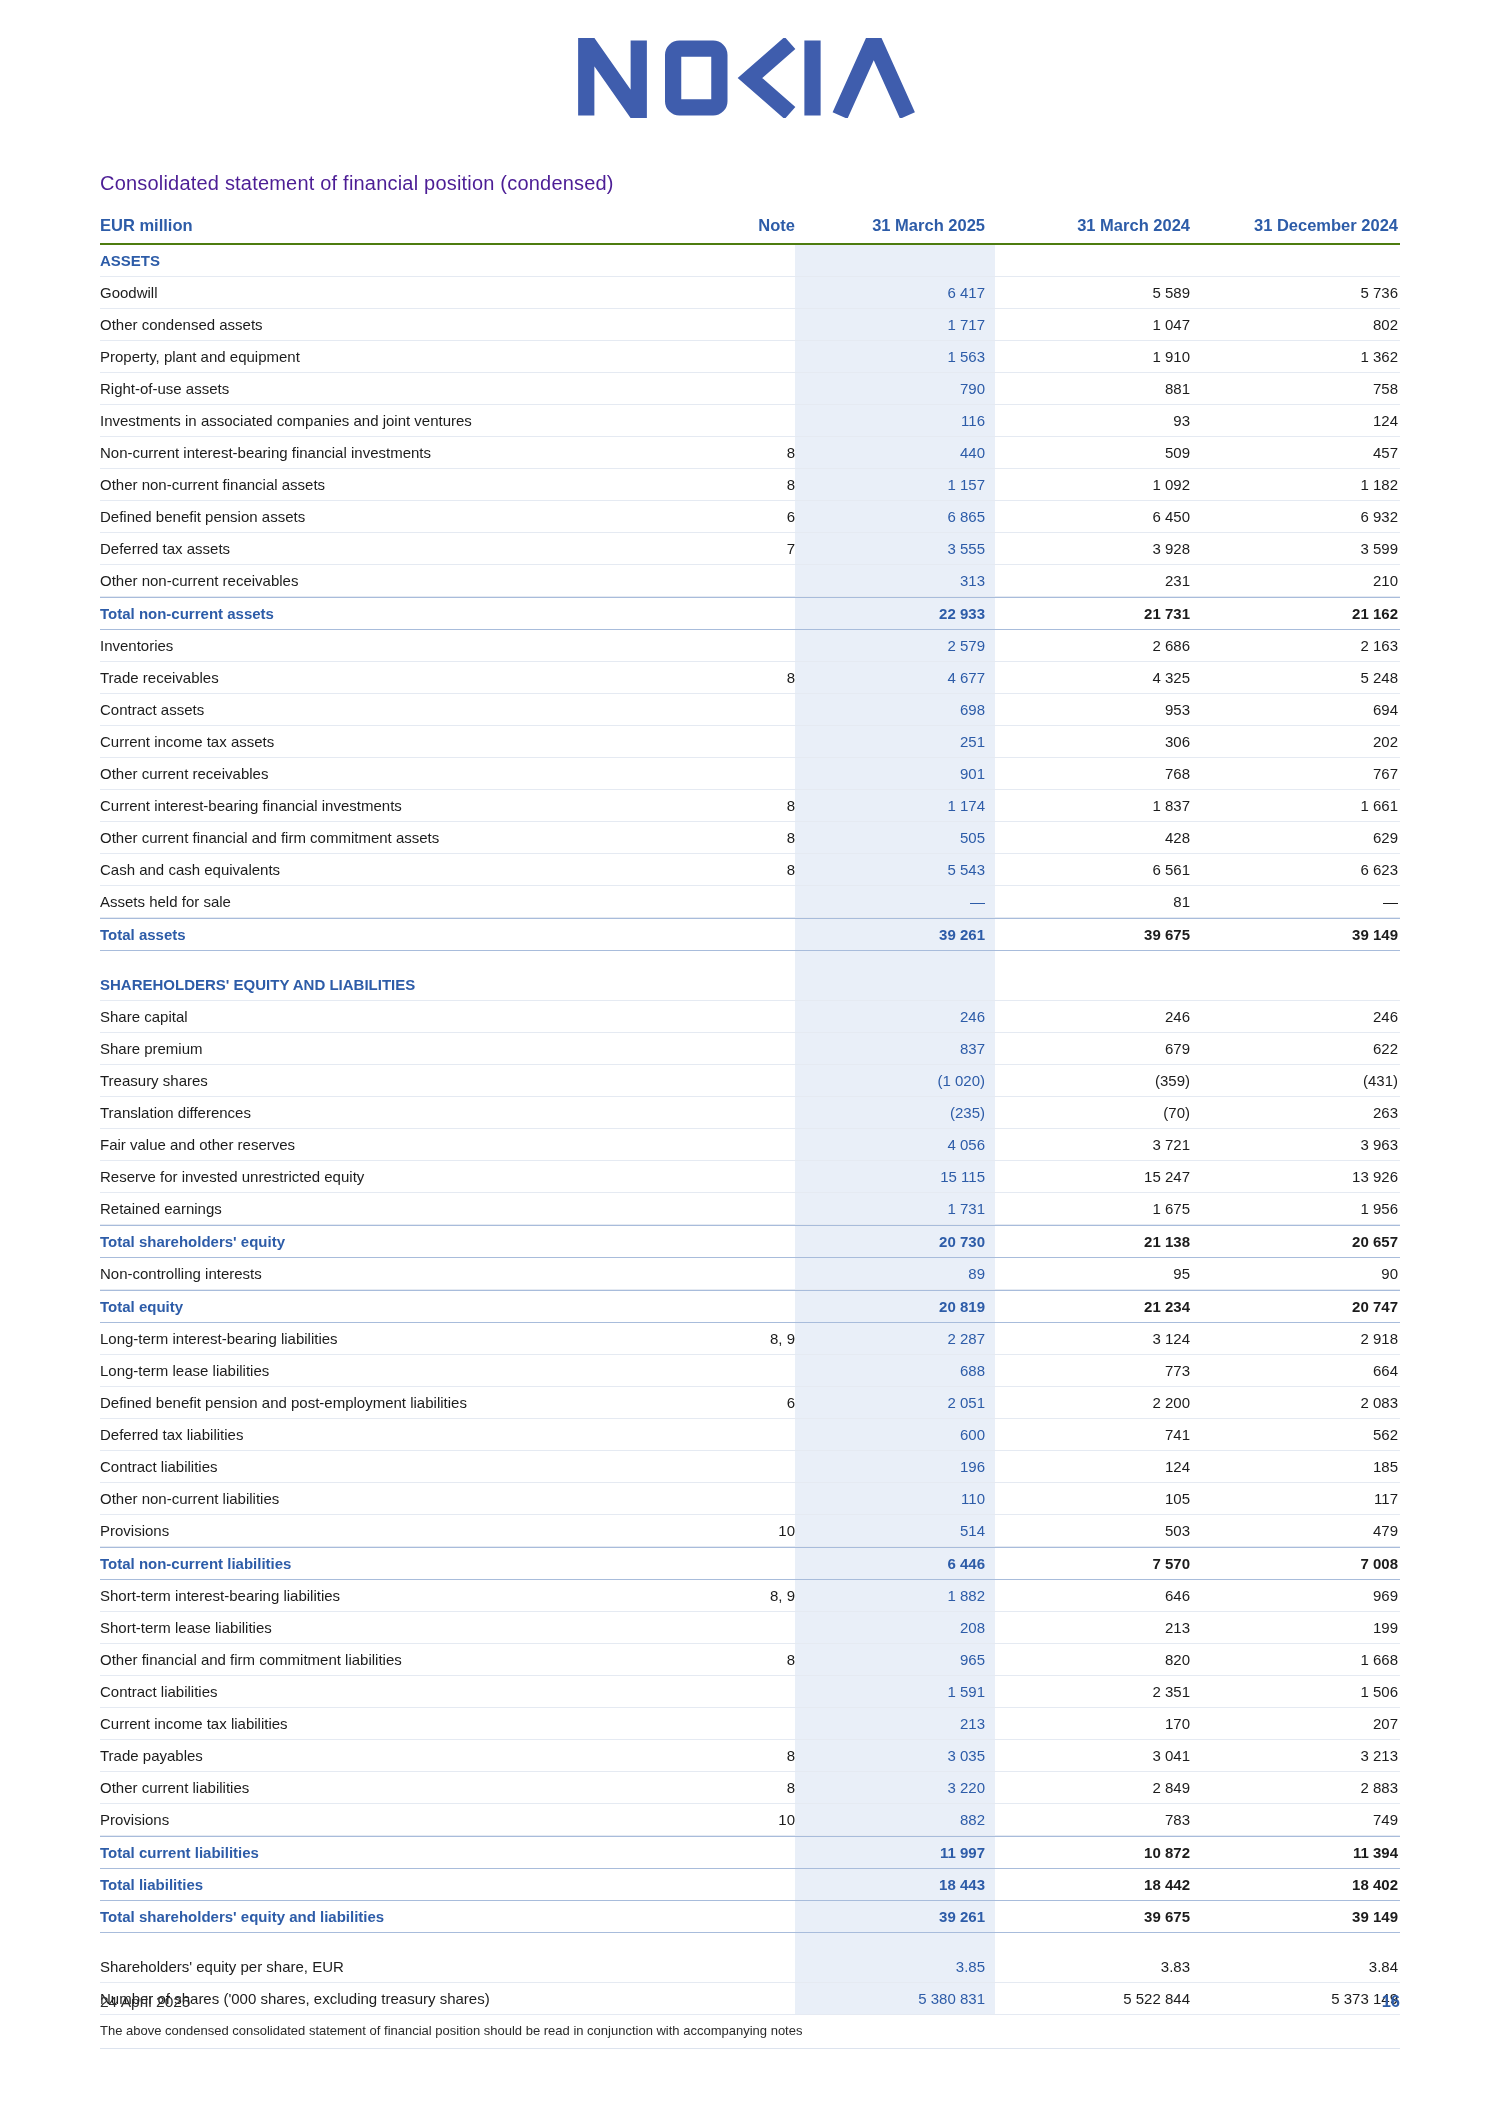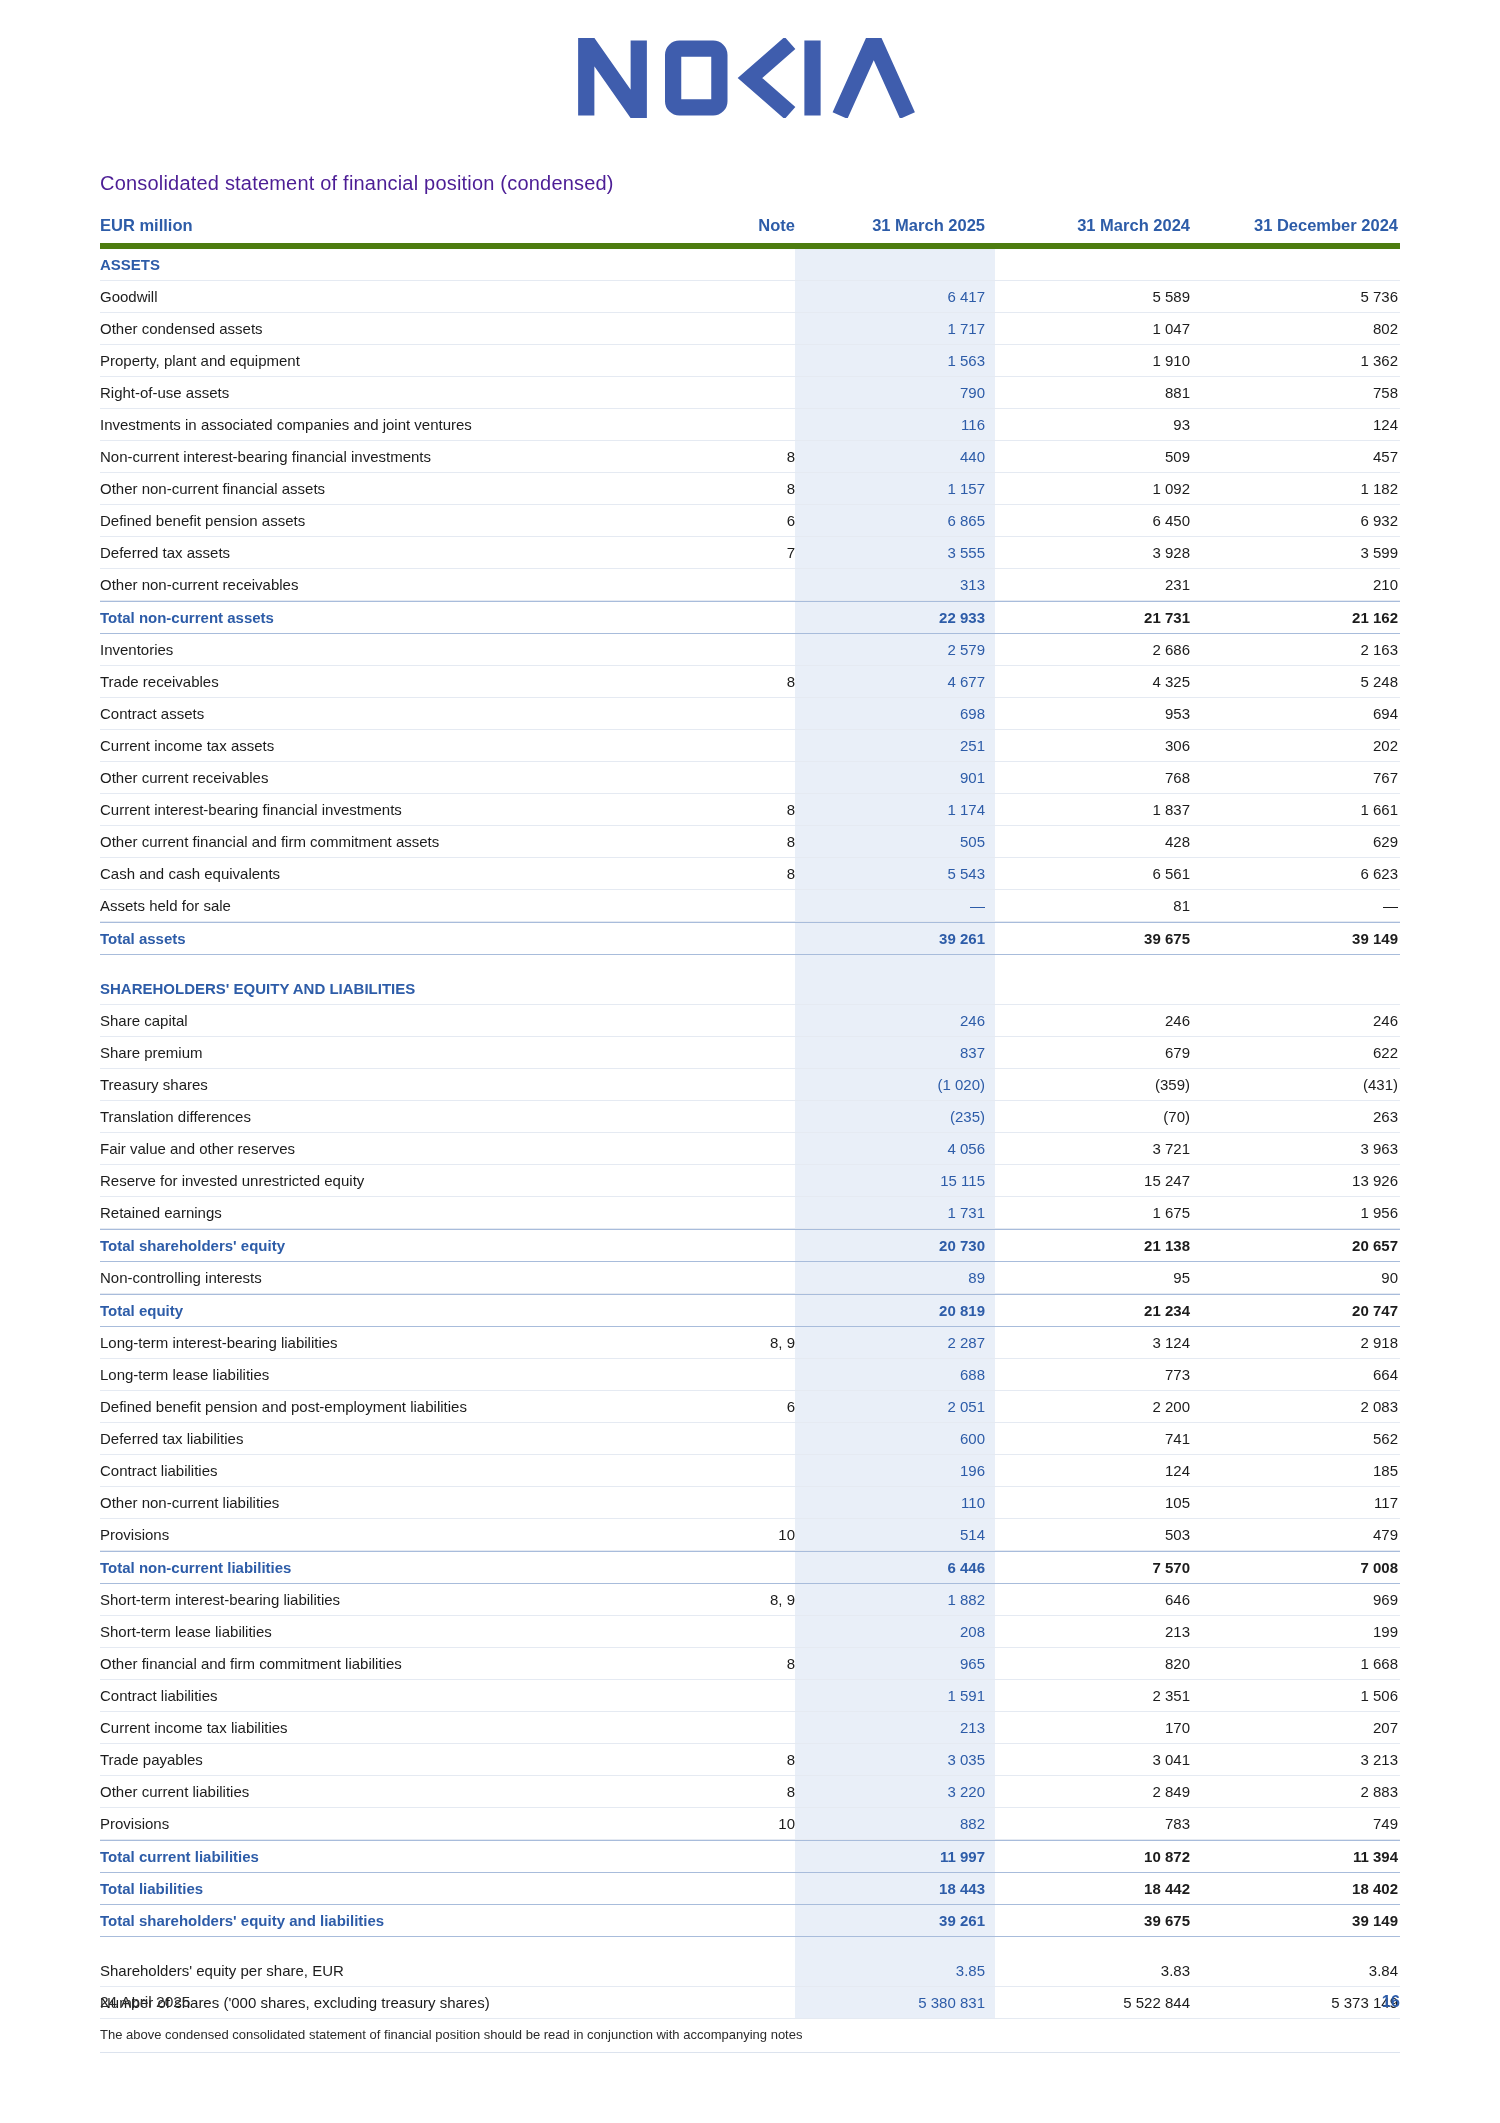--- a/index.html
+++ b/index.html
@@ -41,21 +41,21 @@
     font-weight: 400;
     color: #4c1d95;
     letter-spacing: 0.2px;
   }
 
   .thead {
     display: grid;
     grid-template-columns: var(--cols);
     height: 36px;
     margin-top: 12px;
-    border-bottom: 6px solid #4d7c0f;
+    border-bottom: 2px solid #4d7c0f;
   }
   .hc {
     display: flex;
     align-items: center;
     font-size: 16.5px;
     font-weight: 700;
     color: var(--accent);
     white-space: nowrap;
   }
   .hc.note  { justify-content: flex-end; }

